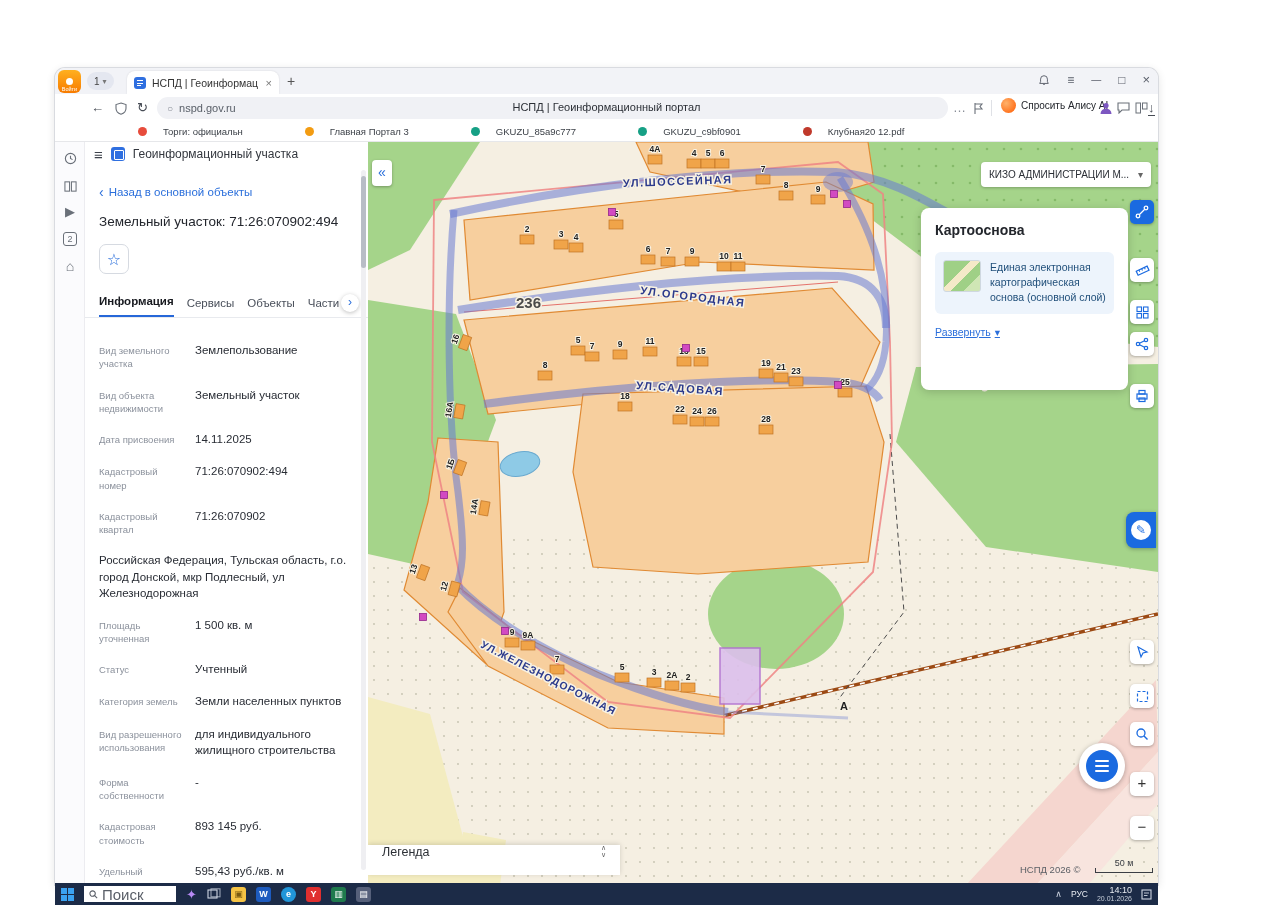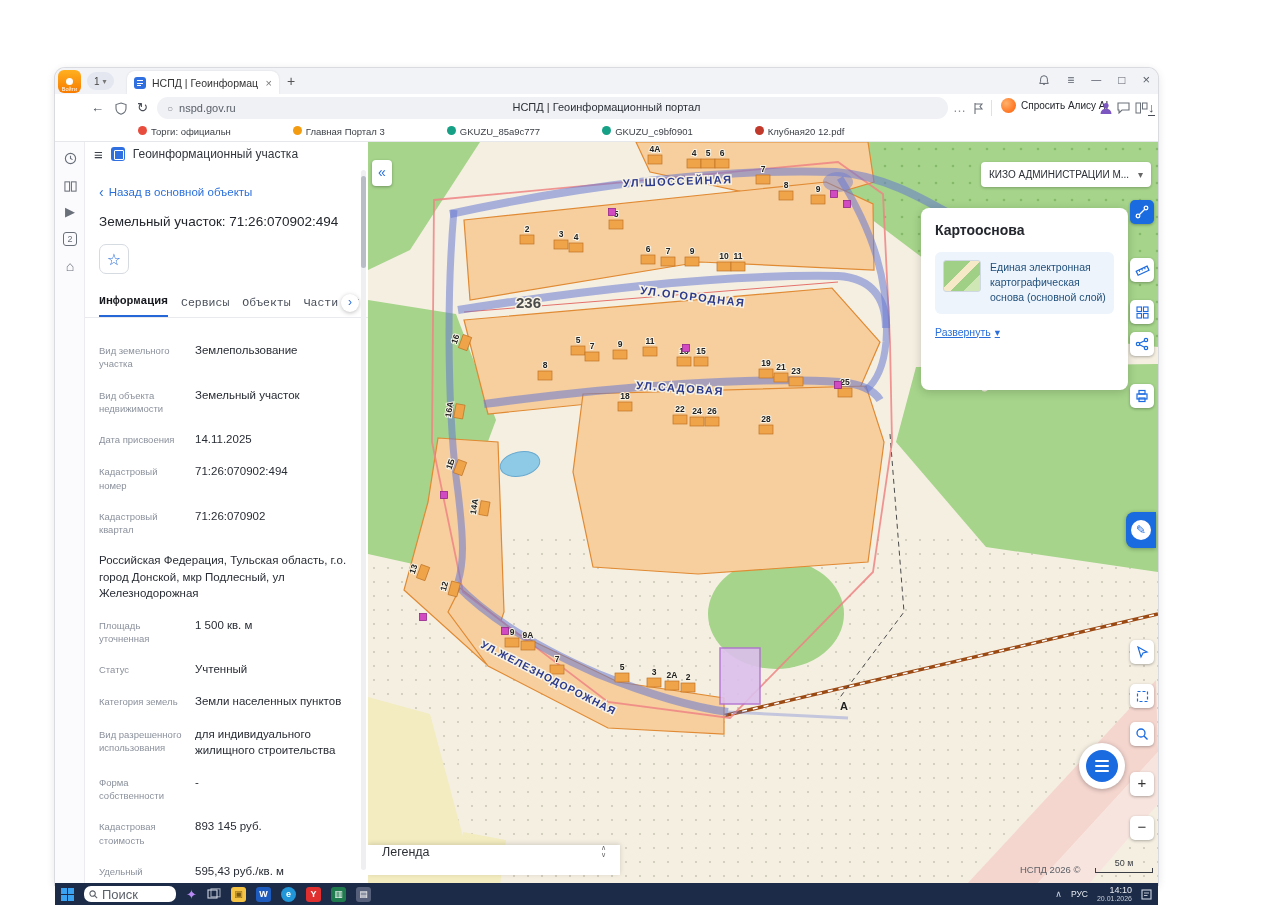--- a/index.html
+++ b/index.html
@@ -30,41 +30,41 @@
   .navic{position:absolute;top:6px;font-size:13px;color:#474c55;}
   .urlbar{position:absolute;left:102px;top:3px;width:791px;height:22px;background:#f0f1f5;border-radius:12px;
           display:flex;align-items:center;padding:0 10px;gap:6px;}
   .url{font-size:11px;color:#5a6069;}
   .page-title-center{position:absolute;left:50%;top:7px;transform:translateX(-50%);font-size:11px;color:#2b2f36;white-space:nowrap;}
   .alice{position:absolute;left:946px;top:4px;display:flex;align-items:center;gap:5px;}
   .alice-dot{width:15px;height:15px;border-radius:50%;background:radial-gradient(circle at 35% 35%,#ffb26b,#ff5a00);}
   .alice-label{font-size:10px;color:#23262c;white-space:nowrap;}
   .bookmarks{position:absolute;left:0;top:54px;width:100%;height:20px;background:#fff;border-bottom:1px solid #e6e7ea;
              display:flex;align-items:center;gap:14px;padding-left:35px;font-size:9.5px;color:#3c4148;}
-  .bm{display:flex;align-items:flex-start;gap:4px;white-space:nowrap;padding-left:48px;}
+  .bm{display:flex;align-items:center;gap:16px;white-space:nowrap;padding-left:48px;}
   .bm i{width:9px;height:9px;border-radius:50%;display:inline-block;}
 
   .sidebar{position:absolute;left:0;top:74px;width:30px;height:743px;background:#fbfbfd;border-right:1px solid #ececf0;}
   .sb-ic{position:absolute;left:0;width:30px;text-align:center;color:#6a7079;font-size:13px;}
 
   
   .app{position:absolute;left:30px;top:74px;width:1073px;height:743px;overflow:hidden;background:#fff;}
   .panel{position:absolute;left:0;top:0;width:283px;height:743px;background:#fff;overflow:hidden;}
   .phead{position:absolute;left:0;top:0;width:100%;height:24px;display:flex;align-items:center;gap:8px;padding-left:9px;}
   .phead .burger{font-size:15px;color:#3d424b;}
   .plogo{width:14px;height:14px;border-radius:3px;background:#2f6fe0;position:relative;}
   .plogo:after{content:"";position:absolute;left:3px;top:3px;width:8px;height:8px;border:1px solid #fff;border-radius:1px;}
   .phead-title{font-size:12px;color:#33373e;}
   .backlink{position:absolute;left:14px;top:42px;font-size:11.5px;color:#2b6fdb;display:flex;gap:5px;align-items:center;}
   .obj-title{position:absolute;left:14px;top:72px;width:255px;font-size:13.5px;color:#23262d;}
   .starbtn{position:absolute;left:14px;top:102px;width:30px;height:30px;border:1px solid #d6dae1;border-radius:7px;
            color:#2b6fdb;font-size:16px;display:flex;align-items:center;justify-content:center;background:#fff;}
   .ptabs{position:absolute;left:0;top:146px;width:283px;height:30px;display:flex;align-items:flex-end;gap:13px;
          padding:0 0 0 14px;border-bottom:1px solid #e8eaee;font-size:11.5px;color:#4a505b;}
-  .ptab{padding-bottom:8px;white-space:nowrap;font-family:Liberation Mono, monospace;}
+  .ptab{padding-bottom:8px;white-space:nowrap;}
   .ptab.active{color:#17191f;border-bottom:2px solid #2667d8;font-weight:bold;}
   .tabnext{position:absolute;left:256px;top:152px;width:18px;height:18px;border-radius:50%;background:#fff;
            box-shadow:0 1px 4px rgba(0,0,0,.25);color:#2b6fdb;font-size:12px;line-height:17px;text-align:center;}
   .rows{position:absolute;left:0;top:190px;width:270px;bottom:0;overflow:hidden;padding-top:10px;}
   .drow{display:flex;gap:10px;margin:0 0 16px 0;padding:0 0 0 14px;}
   .dlab{width:86px;flex:0 0 86px;font-size:9.5px;color:#8b919c;line-height:1.4;padding-top:2px;}
   .dval{flex:1;font-size:11.5px;color:#282c34;line-height:1.4;}
   .pscroll{position:absolute;left:276px;top:28px;width:5px;height:700px;background:#efeff2;border-radius:3px;}
   .pthumb{position:absolute;left:0;top:6px;width:5px;height:92px;background:#b8bdc6;border-radius:3px;}
 
@@ -102,22 +102,22 @@
   .attribution{position:absolute;left:652px;top:722px;font-size:9.5px;color:#5c6066;}
   .scalebar{position:absolute;left:727px;top:716px;width:58px;}
   .scalebar .lbl{font-size:9px;color:#3a3e44;text-align:center;}
   .scalebar .bar{height:5px;border-left:1px solid #3a3e44;border-right:1px solid #3a3e44;border-bottom:1px solid #3a3e44;}
 
   
   .taskbar{position:absolute;left:55px;top:883px;width:1103px;height:22px;background:#1c2b47;display:flex;align-items:center;
            padding:0 6px;gap:10px;color:#e8ecf2;}
   .startlogo{width:13px;height:13px;display:grid;grid-template-columns:6px 6px;grid-template-rows:6px 6px;gap:1px;}
   .startlogo i{background:#3ba2f1;}
-  .tsearch{width:92px;height:16px;background:#fff;border-radius:7px;display:flex;align-items:center;gap:4px;
-           padding:0 5px;color:#5a5f68;font-size:13px;}
+  .tsearch{width:92px;height:16px;background:#fff;border-radius:0;display:flex;align-items:center;gap:4px;
+           padding:0 5px;color:#5a5f68;font-size:15px;}
   .tapp{width:15px;height:15px;border-radius:3px;display:flex;align-items:center;justify-content:center;
         font-size:9px;font-weight:bold;color:#fff;}
   .tray{margin-left:auto;display:flex;align-items:center;gap:9px;}
   .clock{text-align:right;line-height:1;}
   .clock .t{font-size:9px;}
   .clock .d{font-size:7px;color:#c4ccd8;}
   svg text{font-family:"Liberation Sans","DejaVu Sans",sans-serif;}
   .halo{paint-order:stroke;stroke:#f7f2e4;stroke-width:3px;}
 </style>
 </head>

